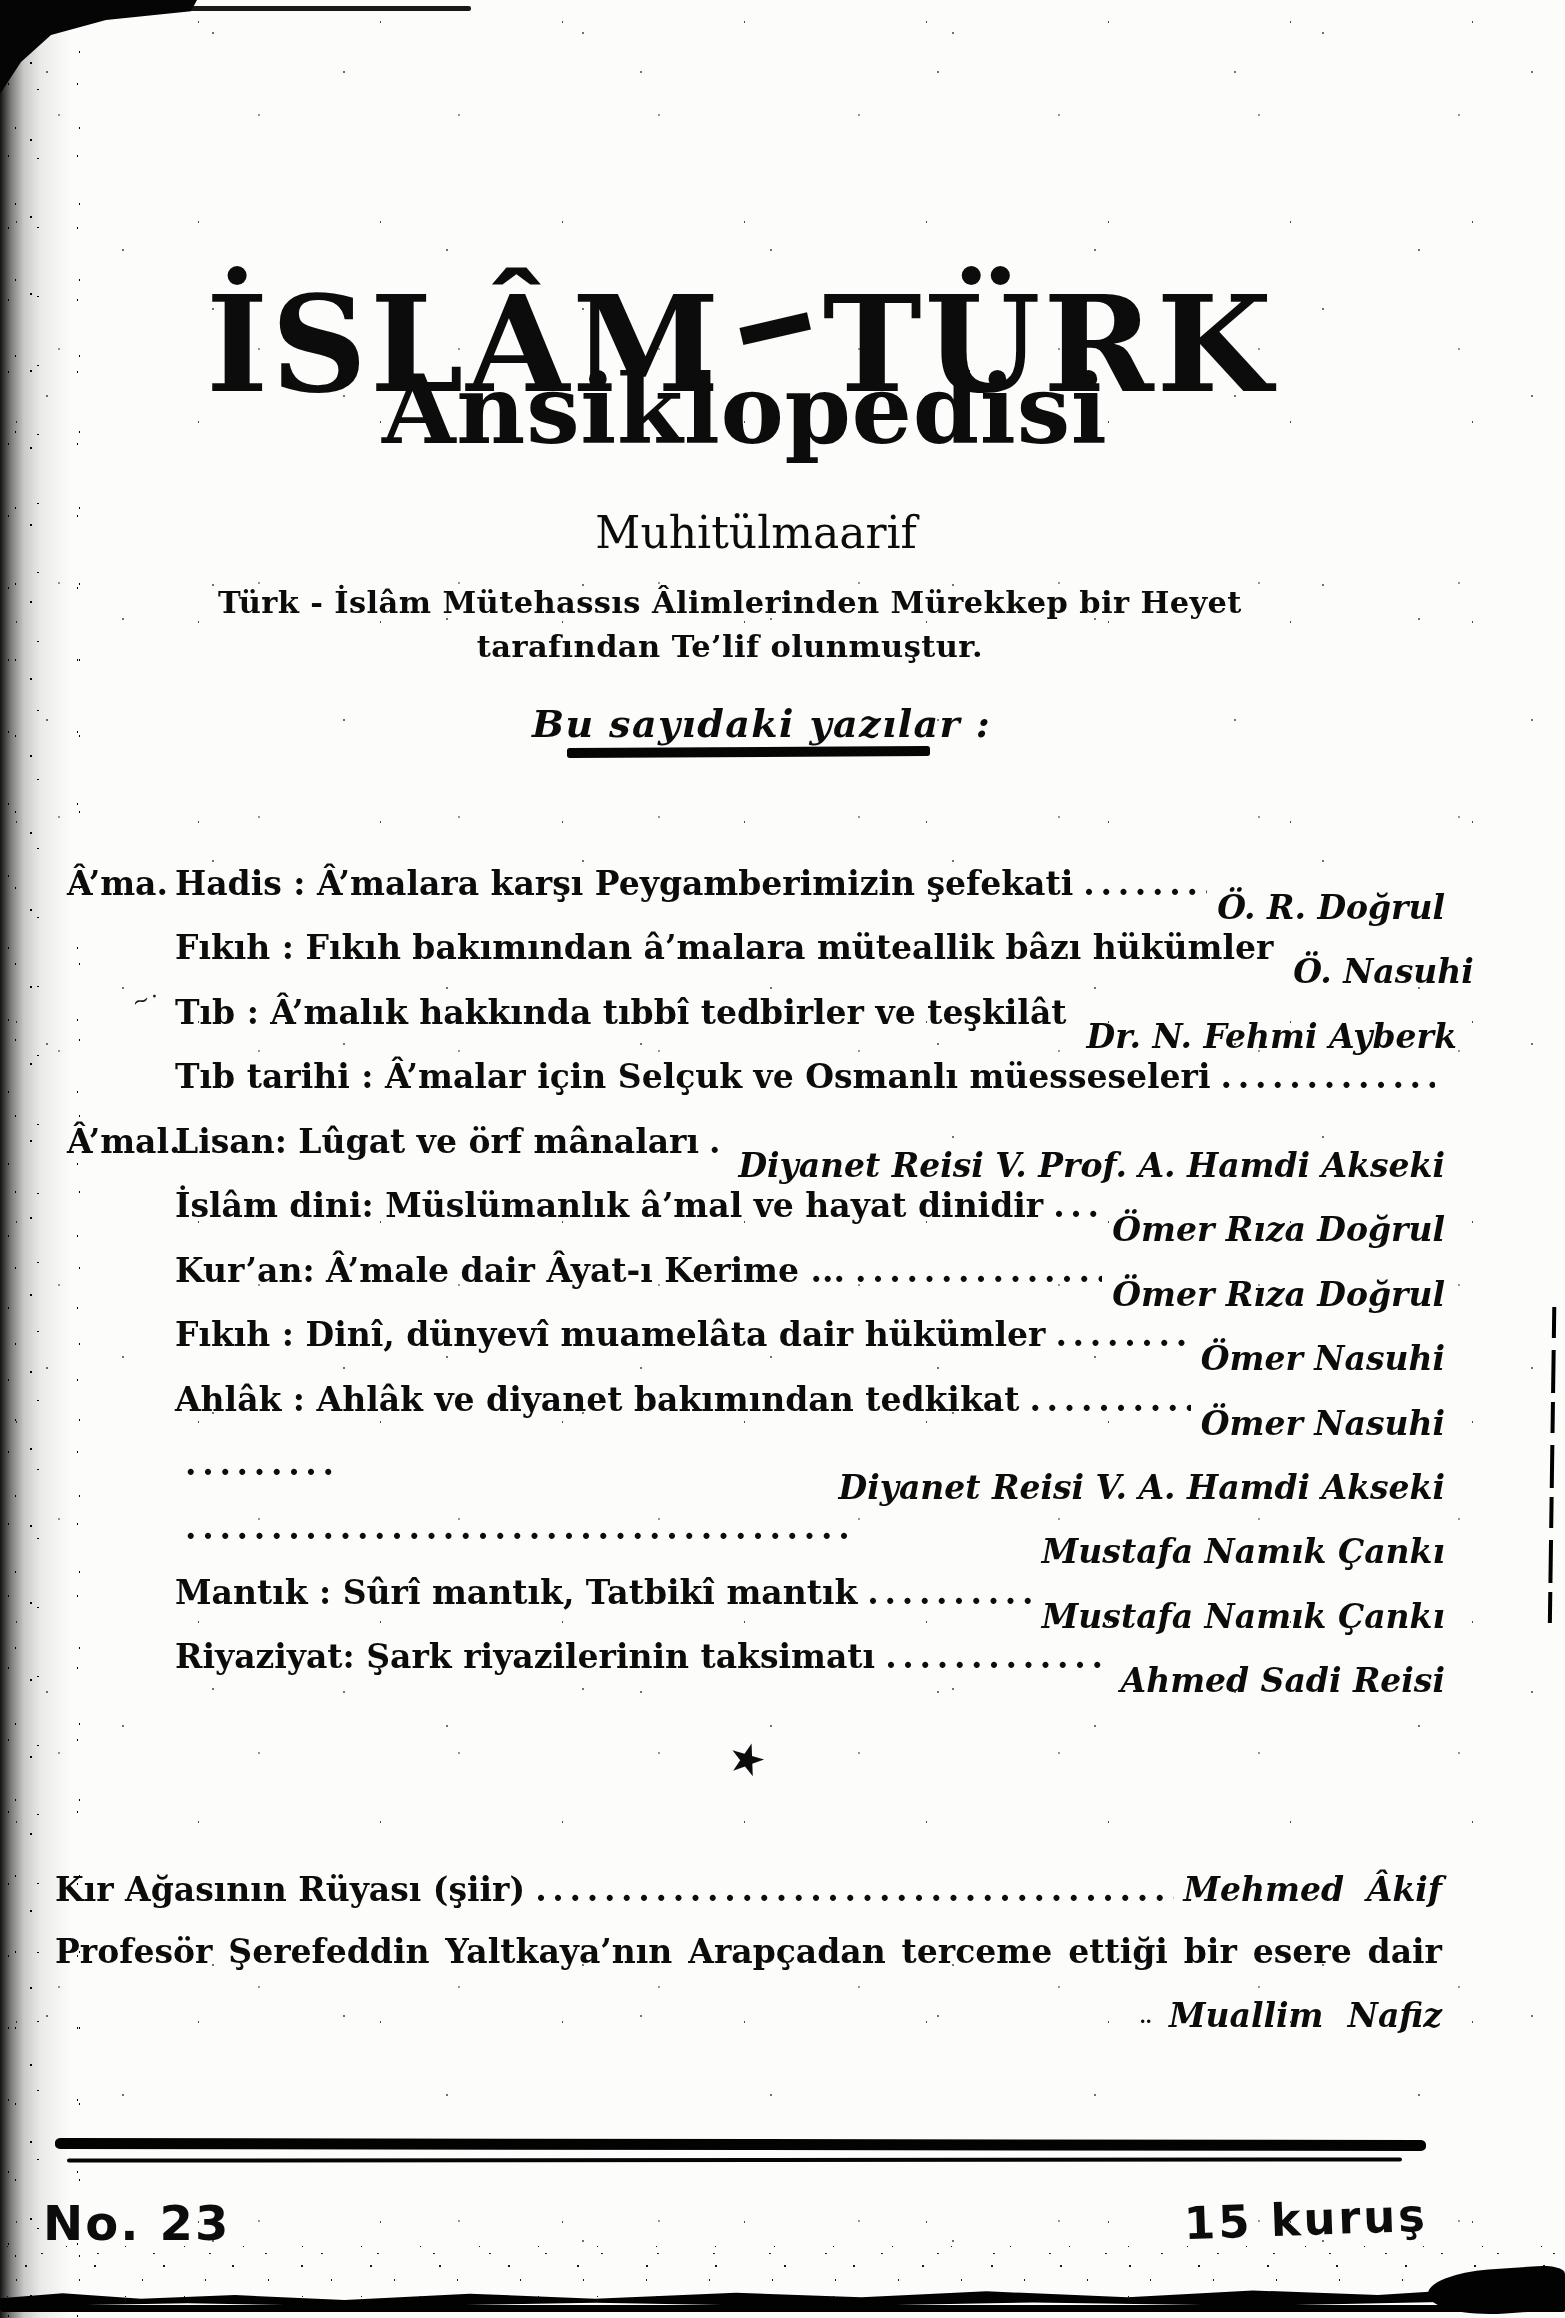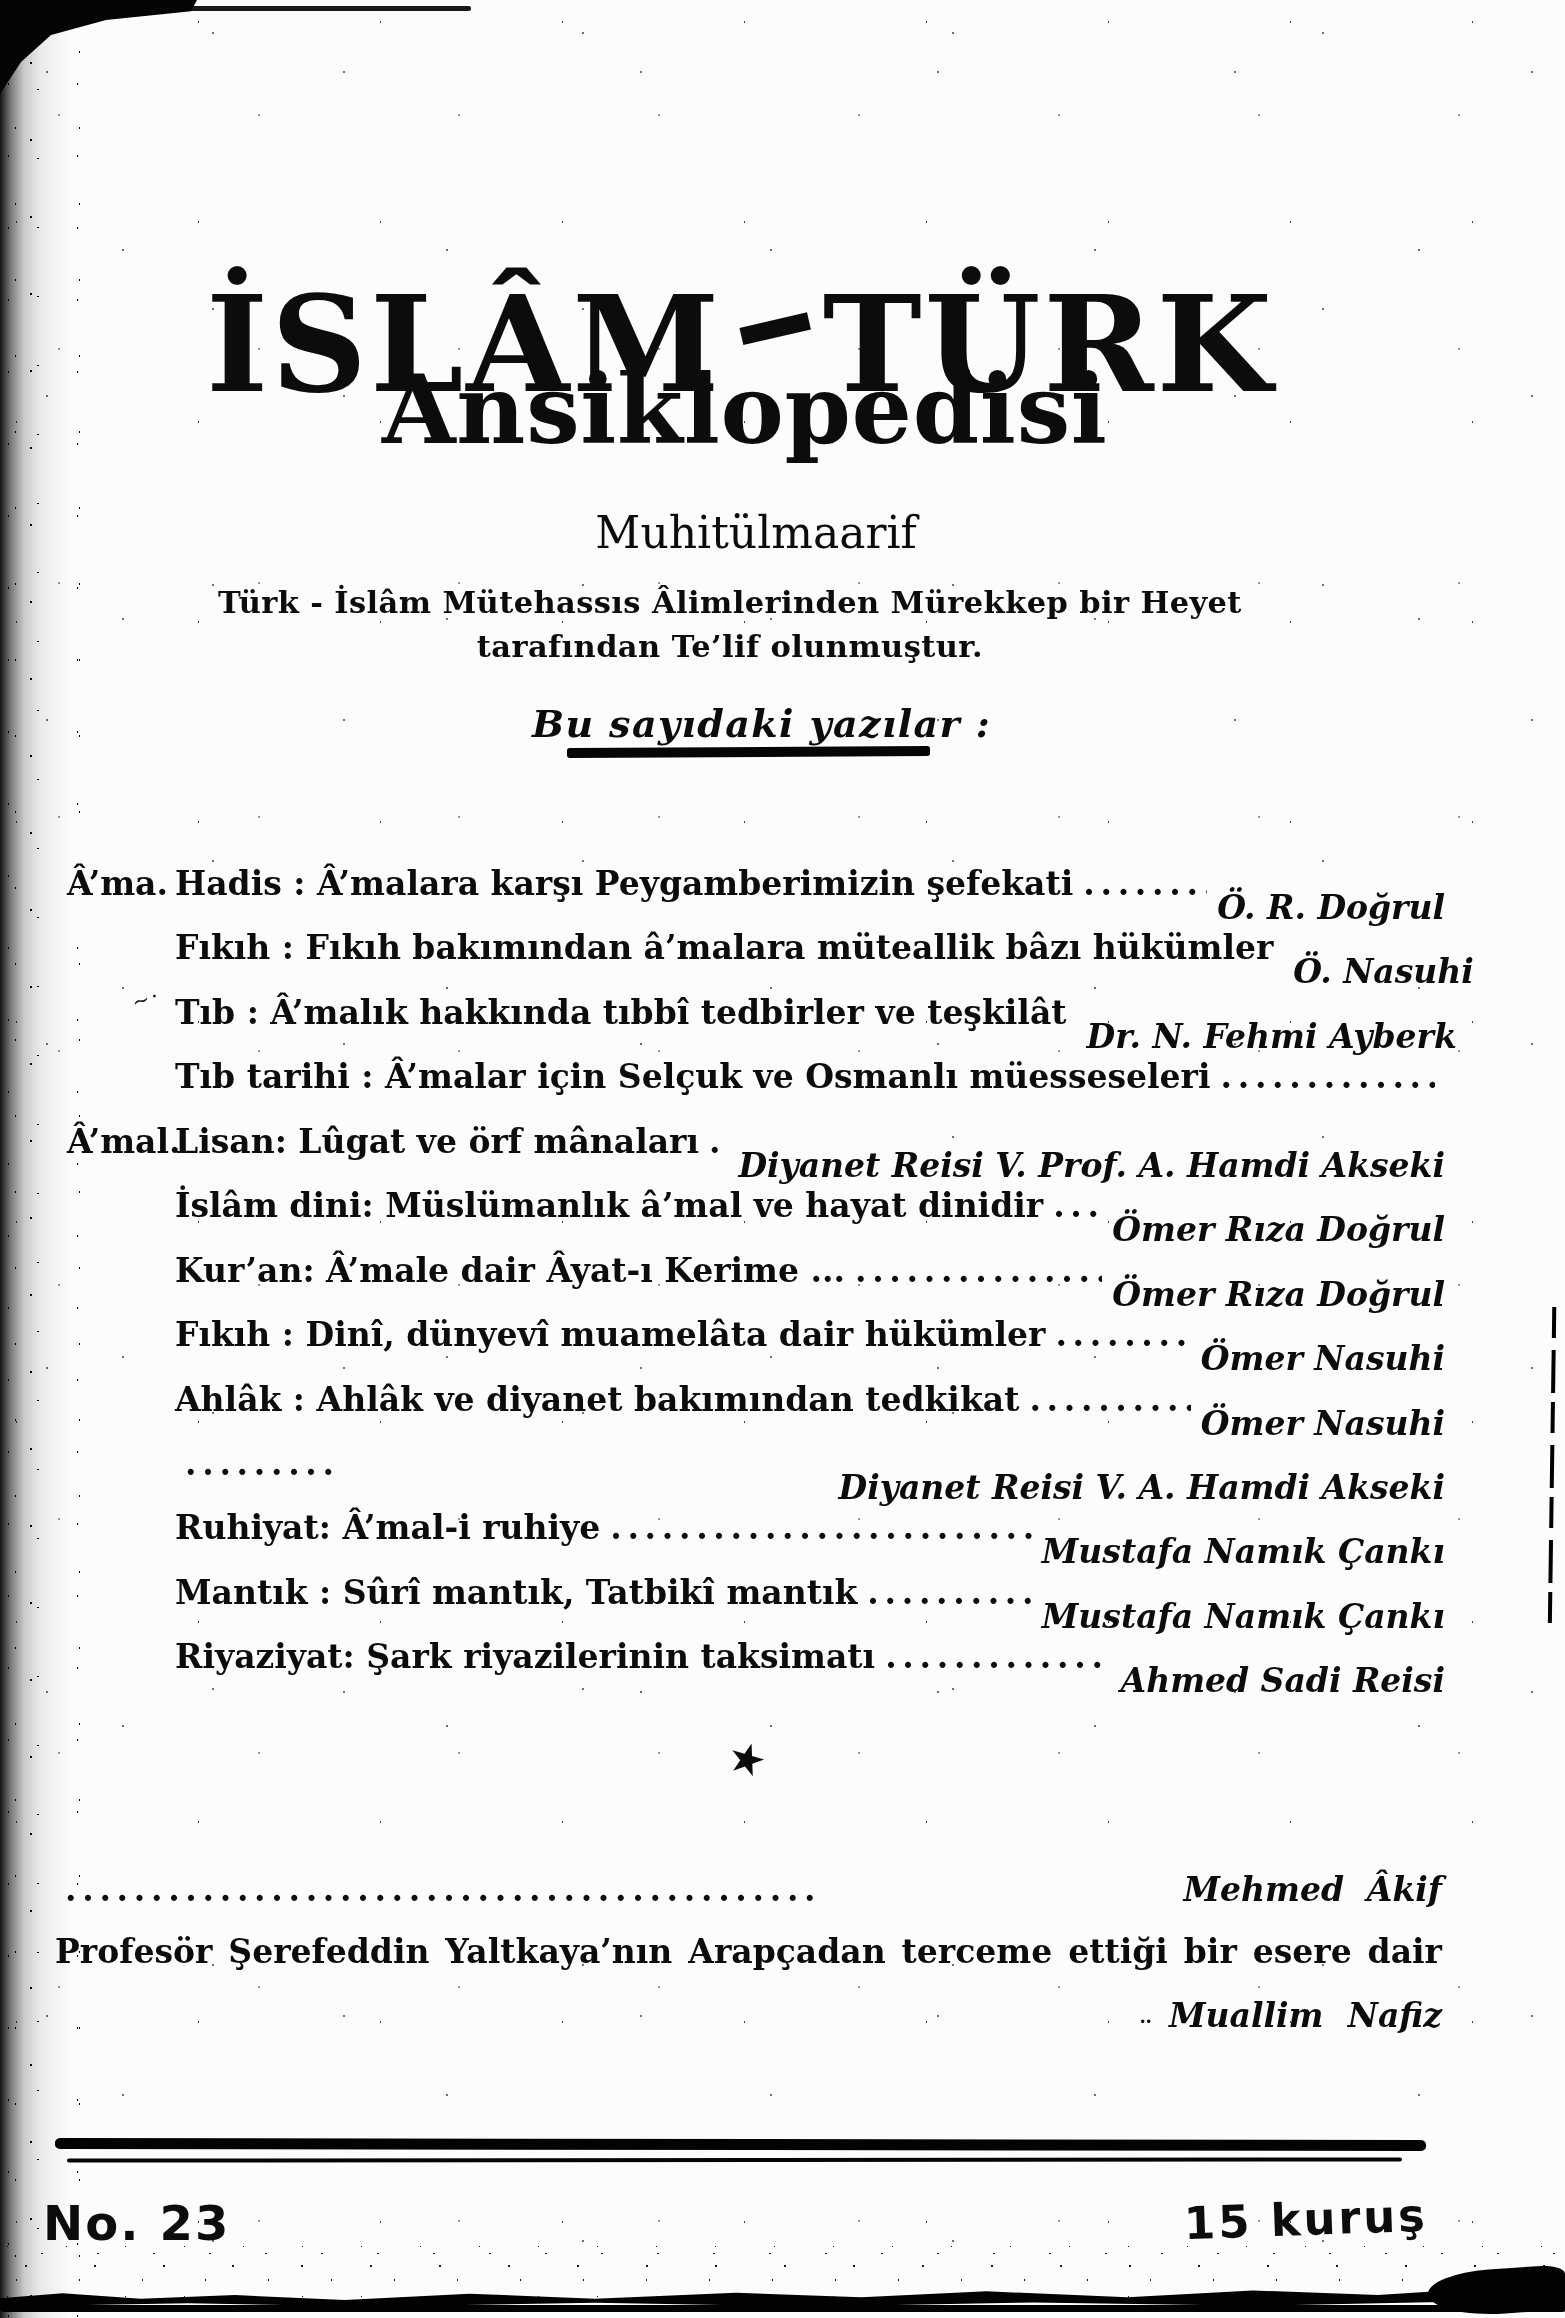--- a/index.html
+++ b/index.html
@@ -192,40 +192,40 @@
       <span class="ldr">.................</span>
       <span class="aut">Ömer Nasuhi</span>
     </div>
 
     <div class="toc-row" style="top:1443px">
       <span class="ldr">.........</span>
       <span class="aut">Diyanet Reisi V. A. Hamdi Akseki</span>
     </div>
 
     <div class="toc-row" style="top:1507px">
-      <span class="ttl">Ruhiyat: Â’mal-i ruhiye</span>
       <span class="ldr">.......................................</span>
       <span class="aut">Mustafa Namık Çankı</span>
     </div>
 
     <div class="toc-row" style="top:1572px">
       <span class="ttl">Mantık : Sûrî mantık, Tatbikî mantık</span>
       <span class="ldr">.................</span>
       <span class="aut">Mustafa Namık Çankı</span>
     </div>
 
     <div class="toc-row" style="top:1636px">
       <span class="ttl">Riyaziyat: Şark riyazilerinin taksimatı</span>
       <span class="ldr">.................</span>
       <span class="aut">Ahmed Sadi Reisi</span>
     </div>
 
     <div class="star">★</div>
 
     <div class="extra-row" style="top:1869px">
+      <span class="ttl">Kır Ağasının Rüyası (şiir)</span>
       <span class="ldr">............................................</span>
       <span class="ext-aut">Mehmed Âkif</span>
     </div>
 
     <div class="extra-just" style="top:1931px">Profesör Şerefeddin Yaltkaya’nın Arapçadan terceme ettiği bir esere dair</div>
 
     <div class="extra-author">
       <span class="mk">‥</span><span>Muallim Nafiz</span>
     </div>
   </main>

